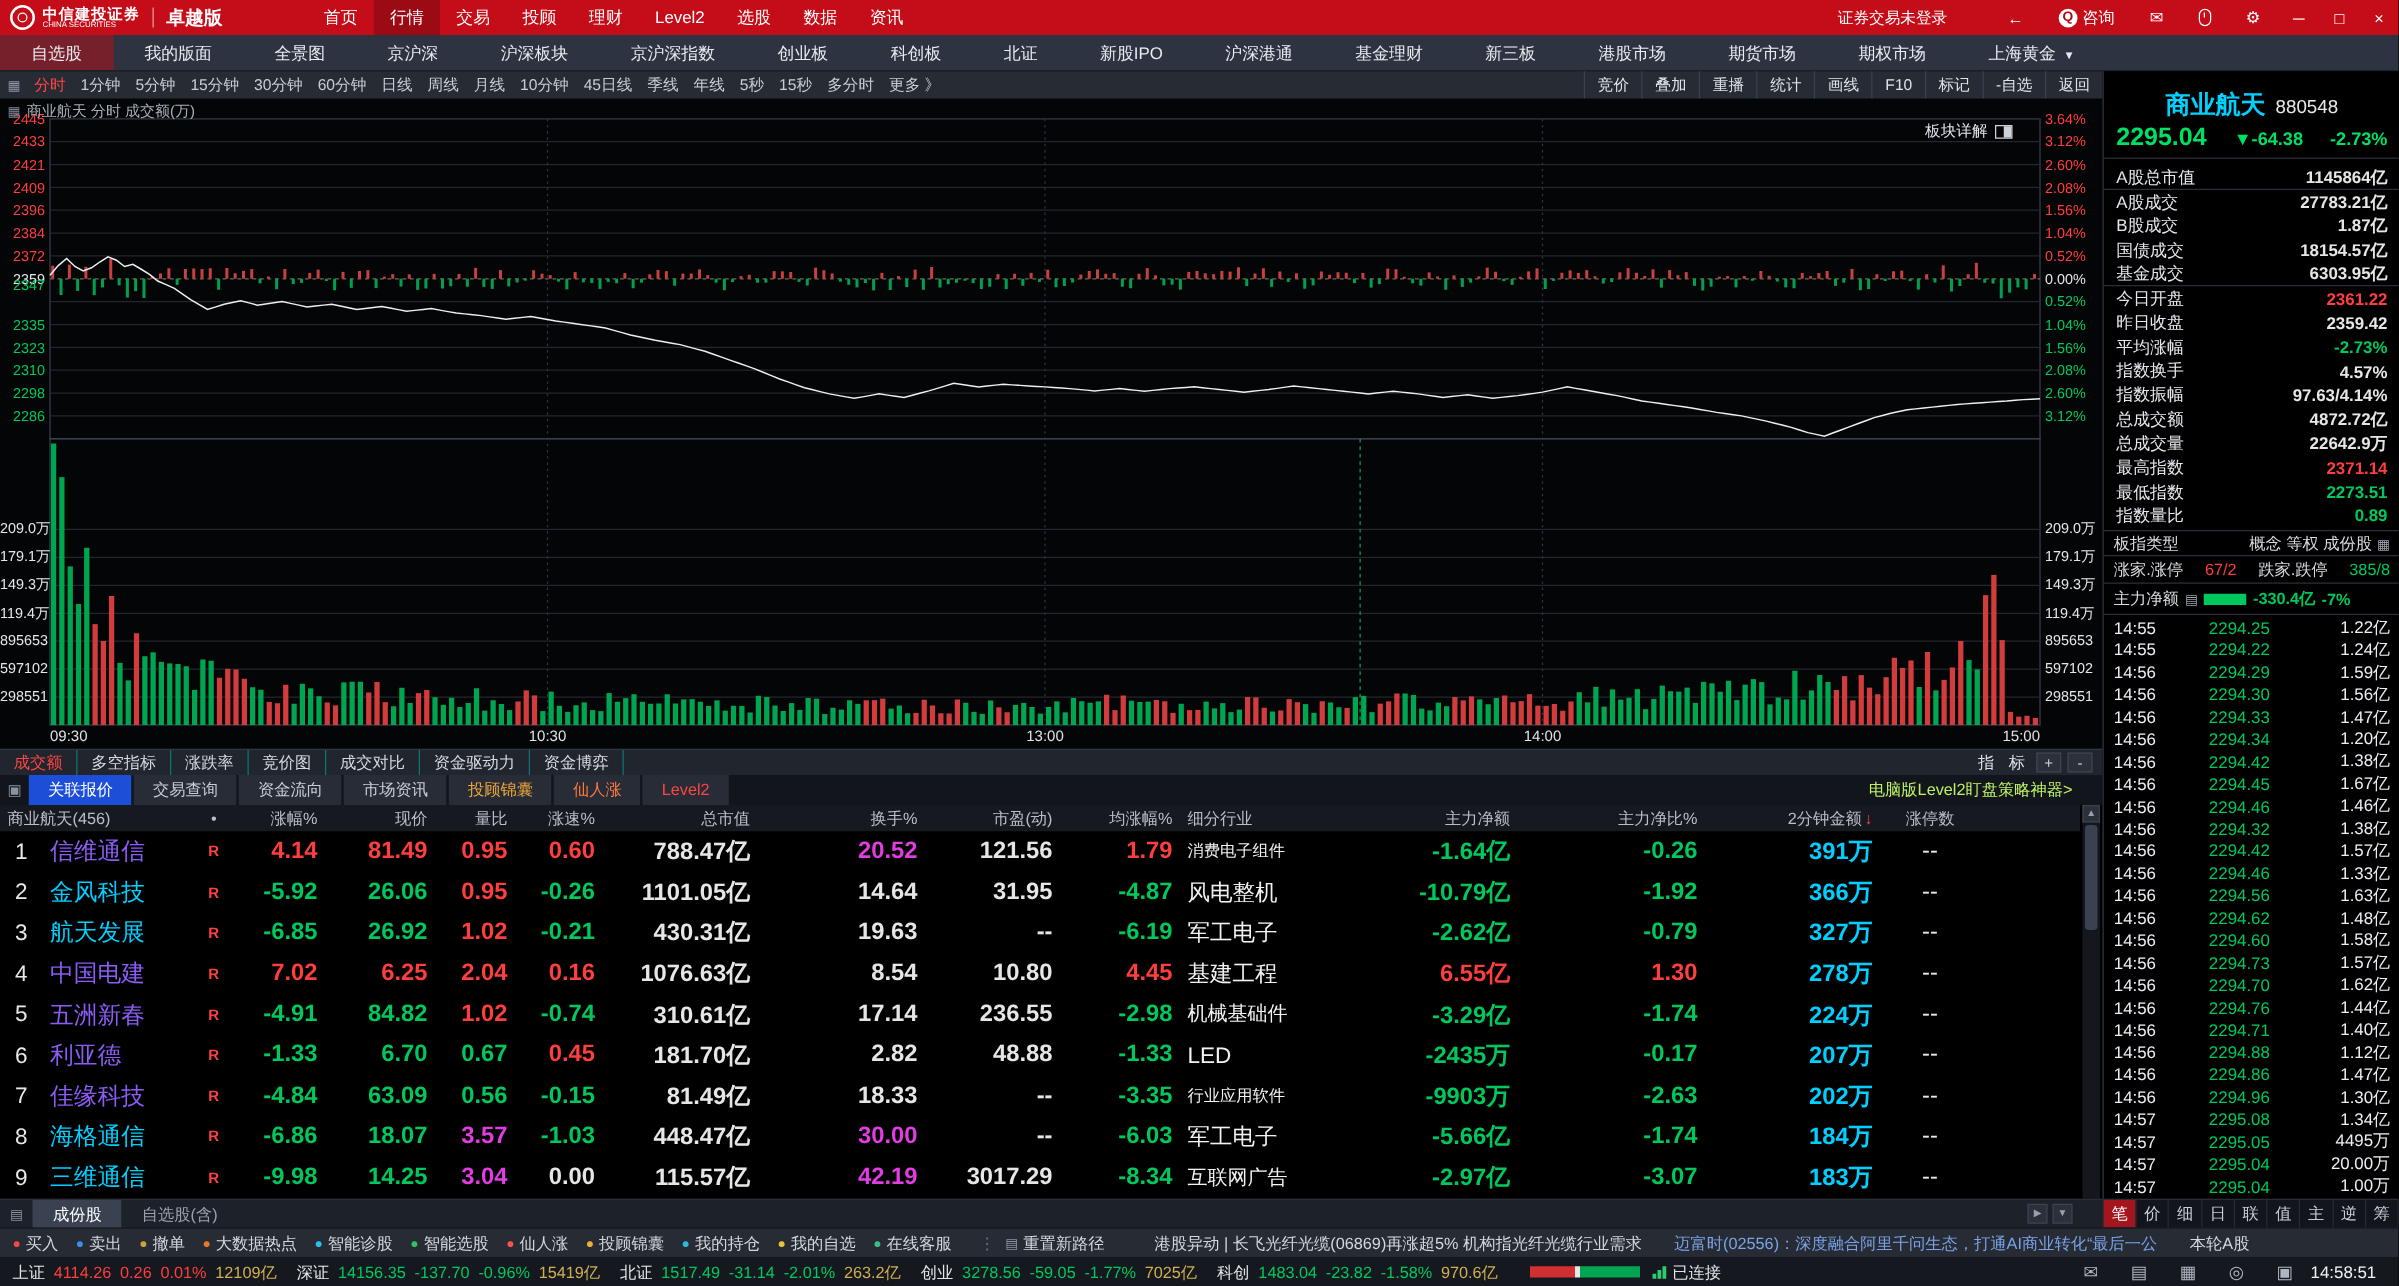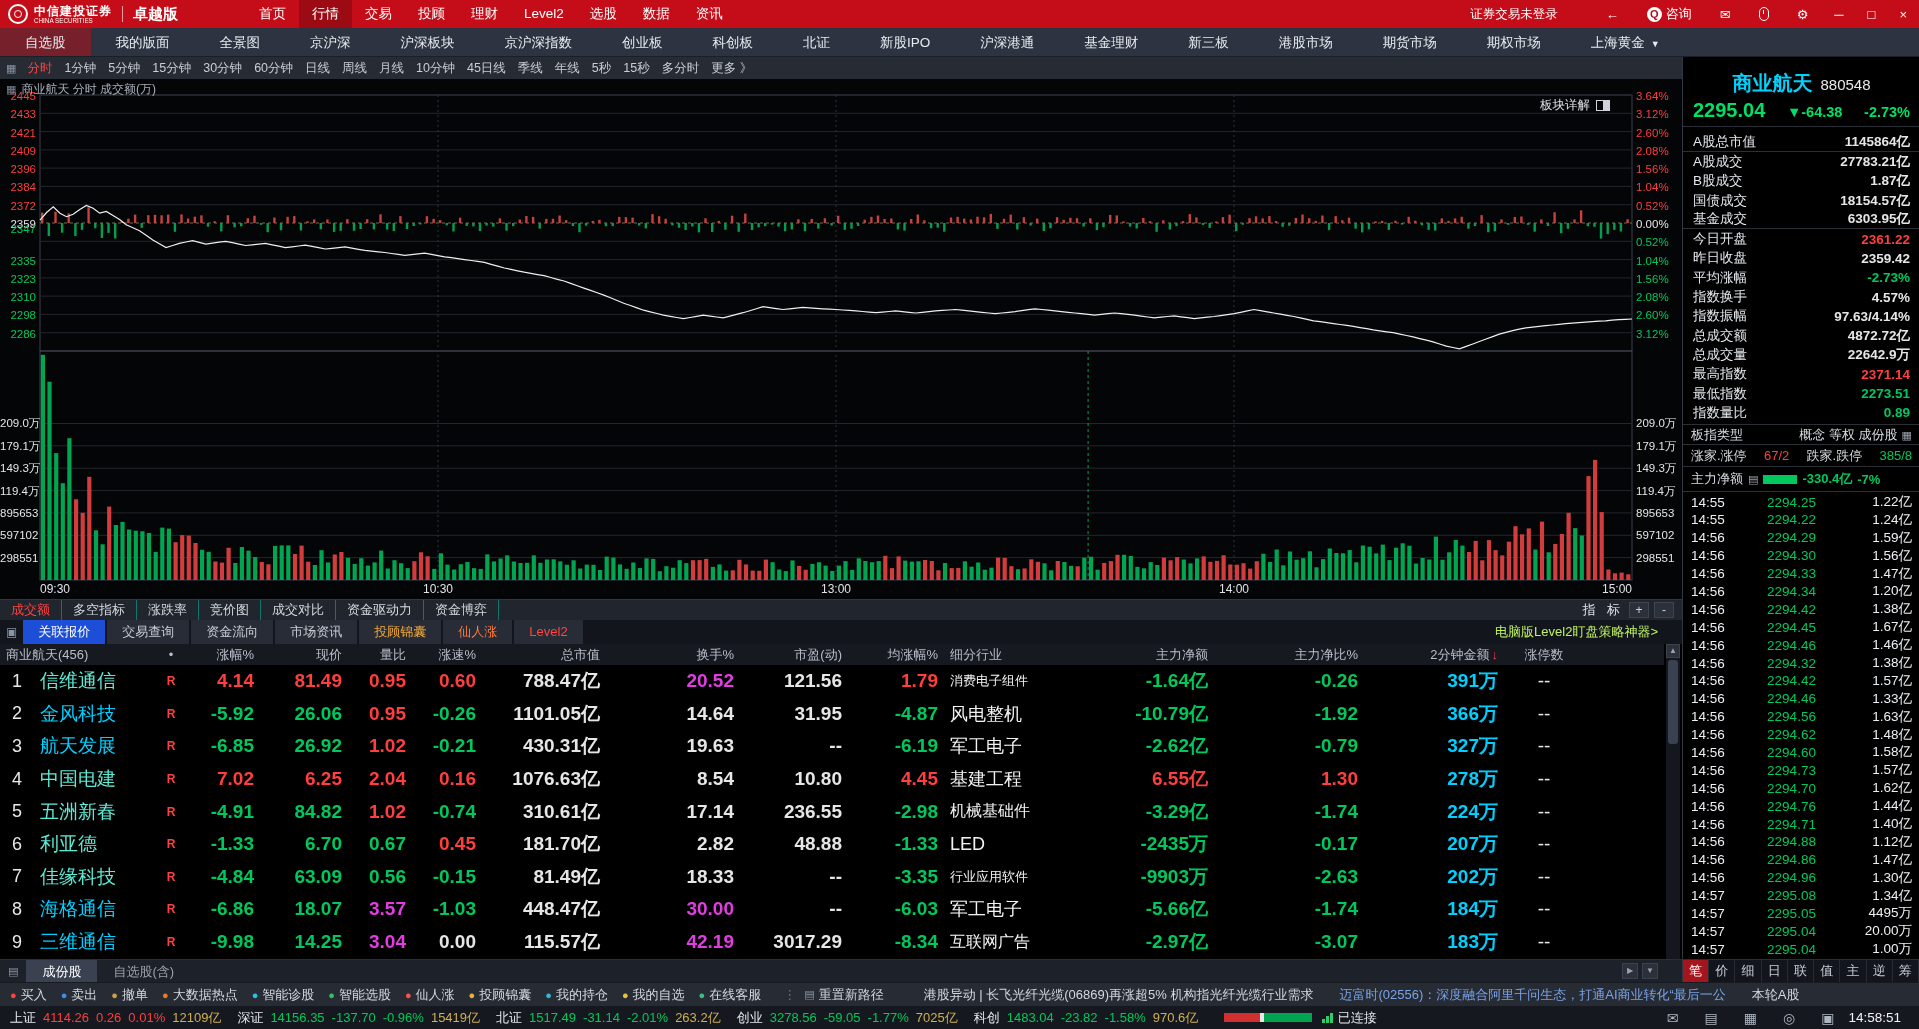--- a/index.html
+++ b/index.html
@@ -83,21 +83,21 @@
   .trow{display:grid;grid-template-columns:34px 124px 26px 76px 88px 64px 70px 124px 134px 108px 96px 140px 130px 150px 140px 80px;
         width:1664px;align-items:center;}
   .thead{height:21px;background:#161920;font-size:13px;color:#b9bec8;}
   .tbody-row{height:32.6px;font-size:19px;}
   .cell{padding:0 6px;white-space:nowrap;overflow:hidden;}
   .num{text-align:right;font-weight:600;}
   .ctr{text-align:center;}
   .cl{text-align:left;}
   .seq{color:#e8e8e8;text-align:center;font-size:18px;font-weight:400;}
   .sname{font-size:19px;}
-  .sname.w{color:#5eead4;} .sname.c{color:#00cfff;}
+  .sname.w{color:#8b5cf6;} .sname.c{color:#00cfff;}
   .rbadge{color:#ff4040;font-size:12px;font-weight:bold;text-align:center;}
   .indcell{font-size:18px;color:#f2f2f2;}
   .indcell.small{font-size:13px;}
   .indcell.mid{font-size:16px;}
   .sortarrow{color:#ff4040;margin-left:2px;}
   .tscroll{position:absolute;right:2px;top:0;width:14px;height:315px;background:#14171e;}
   .tscroll .sa{position:absolute;left:0;top:0;width:14px;height:14px;background:#2b303b;border:1px solid #3a4150;
                color:#9aa1ad;font-size:8px;text-align:center;line-height:12px;}
   .tscroll .thumb{position:absolute;left:2px;top:16px;width:10px;height:84px;background:#3a4150;border-radius:3px;}
   
@@ -243,20 +243,31 @@
       <span class="pi">周线</span>
       <span class="pi">月线</span>
       <span class="pi">10分钟</span>
       <span class="pi">45日线</span>
       <span class="pi">季线</span>
       <span class="pi">年线</span>
       <span class="pi">5秒</span>
       <span class="pi">15秒</span>
       <span class="pi">多分时</span>
       <span class="pi">更多 》</span>
+      <span class="actions">
+        <span class="pa">竞价</span>
+        <span class="pa">叠加</span>
+        <span class="pa">重播</span>
+        <span class="pa">统计</span>
+        <span class="pa">画线</span>
+        <span class="pa">F10</span>
+        <span class="pa">标记</span>
+        <span class="pa">-自选</span>
+        <span class="pa">返回</span>
+      </span>
     </div>
 
   <div class="chartwrap">
     <div class="chart-title">
       <span class="cticon">▦</span>
       <span>商业航天  分时  成交额(万)</span>
     </div>
     <svg id="chart-svg" width="1682" height="520">
         <rect x="40" y="16" width="1592" height="256" fill="none" stroke="#3a4150"></rect>
         <rect x="40" y="272" width="1592" height="229" fill="none" stroke="#3a4150"></rect>

